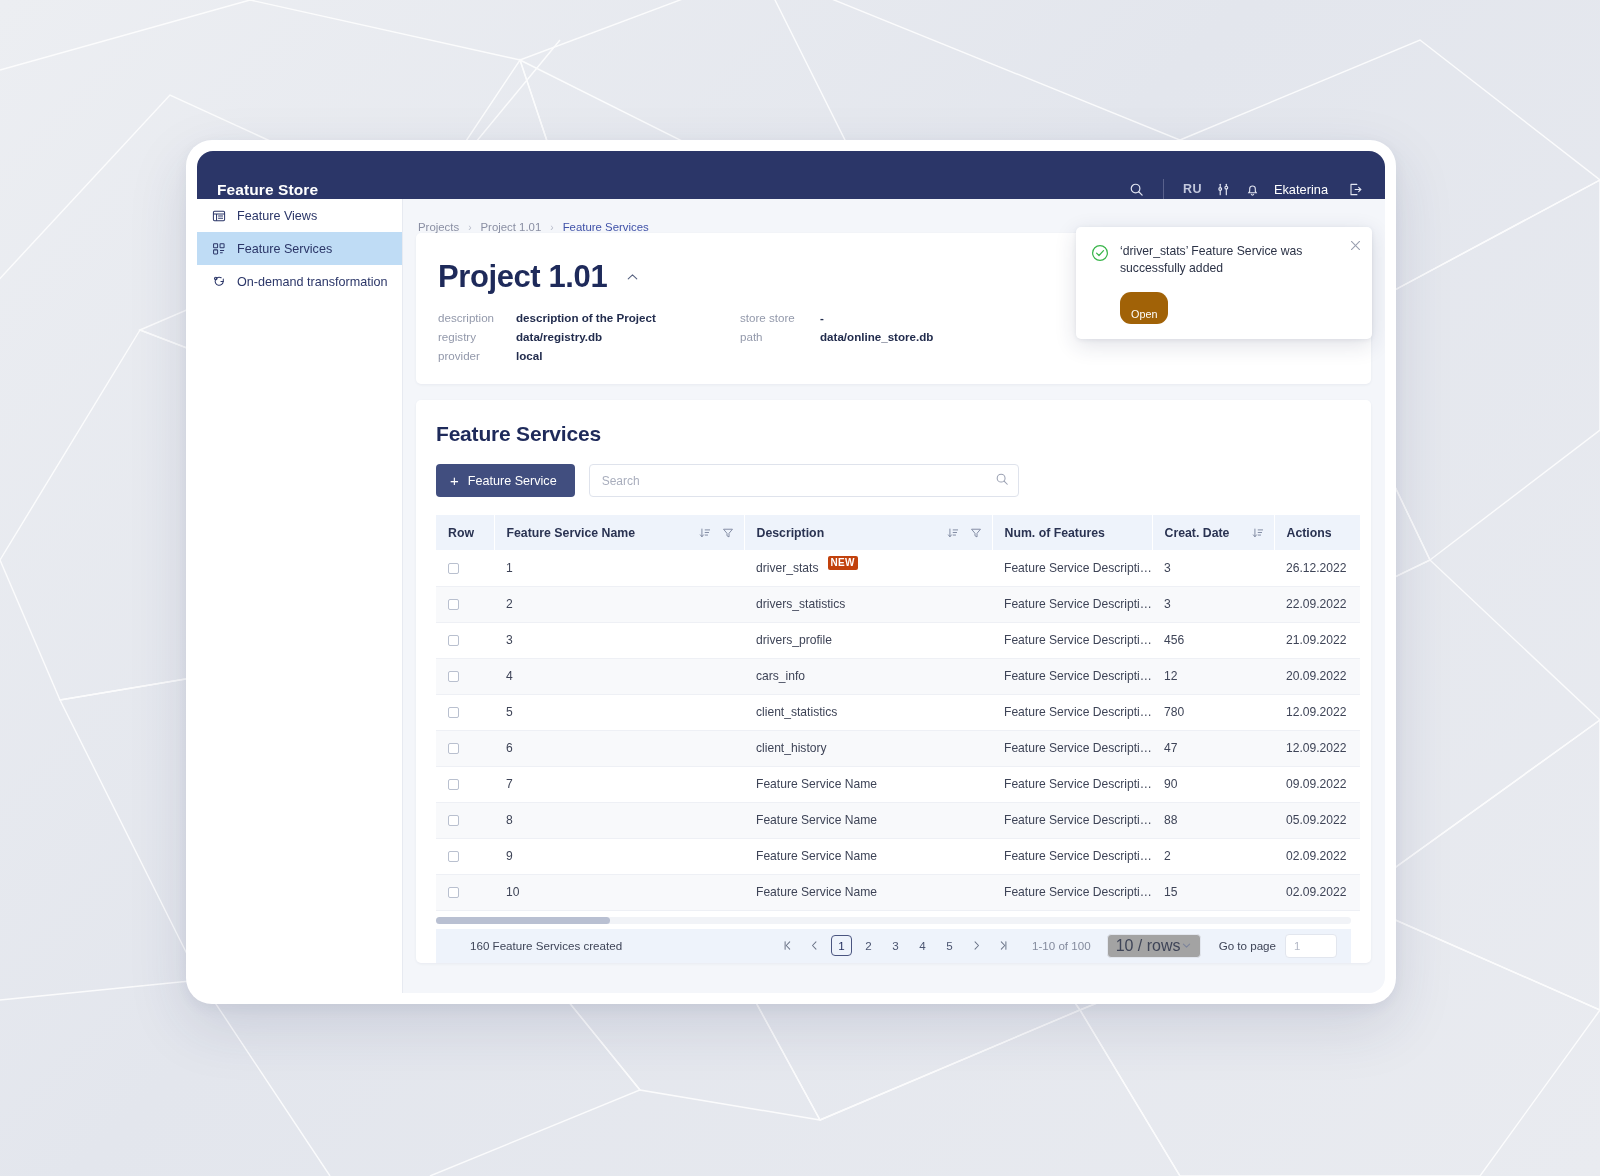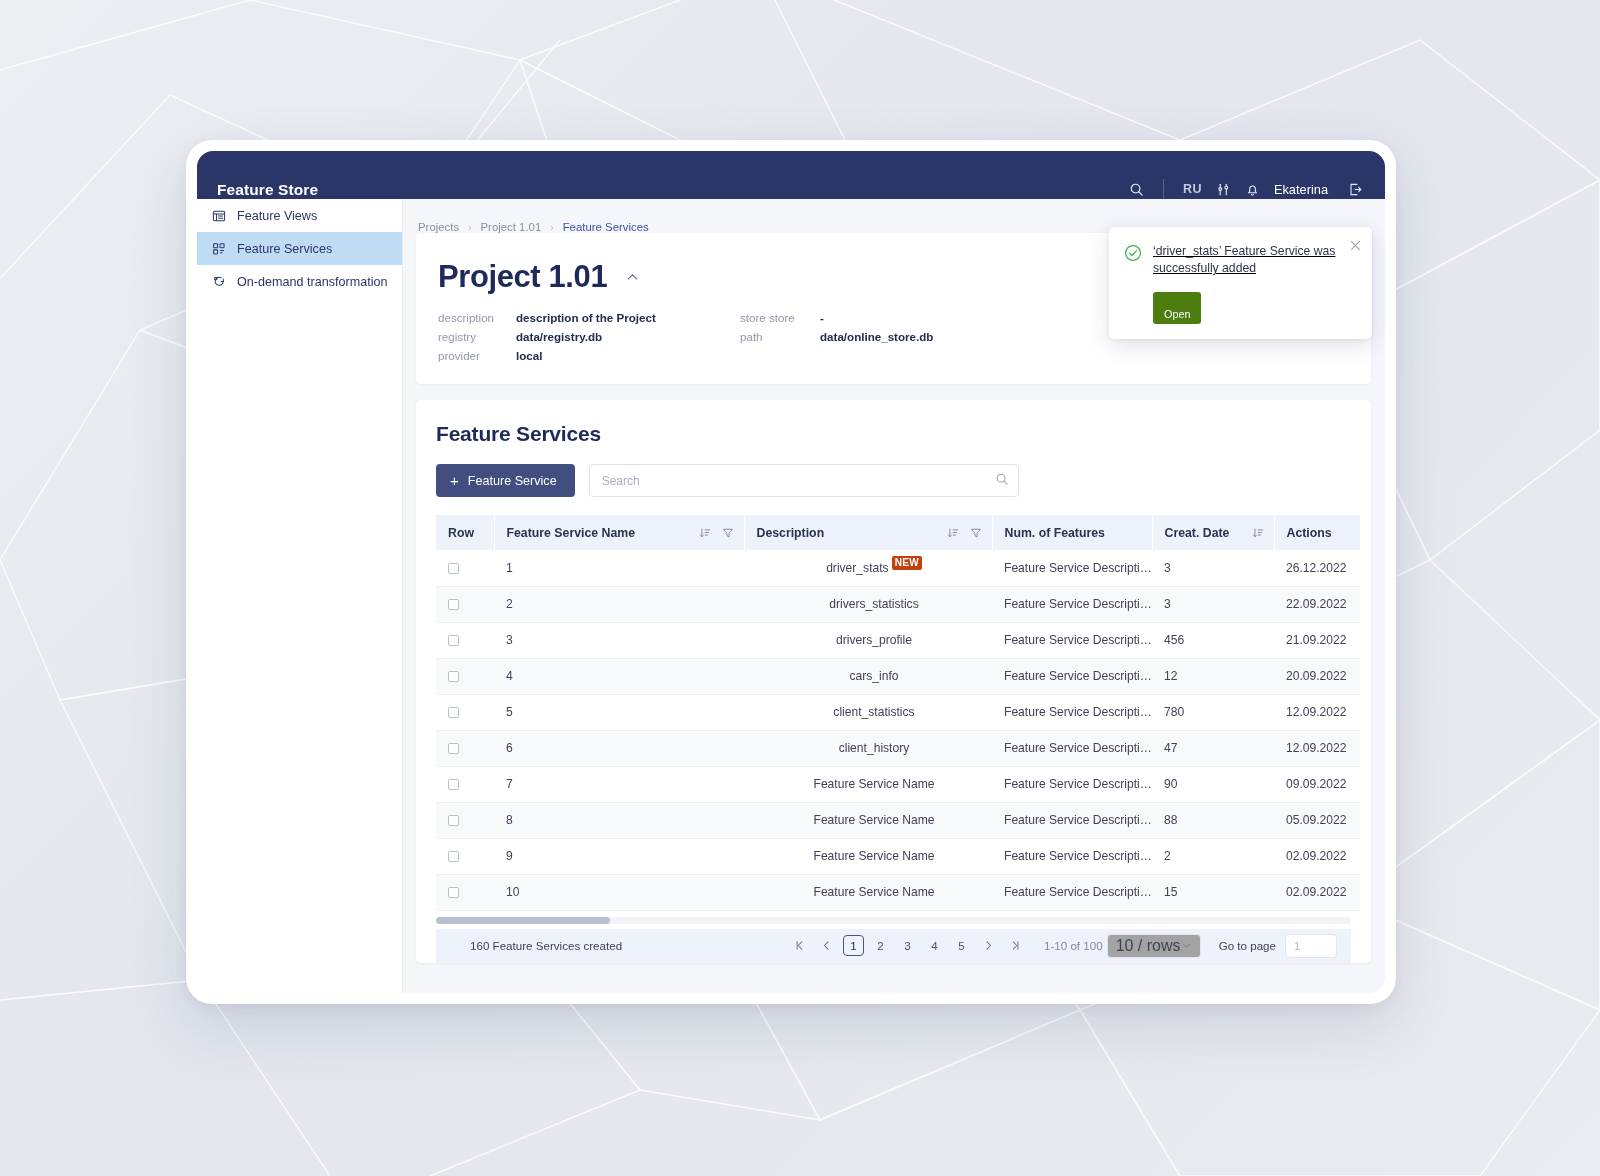--- a/index.html
+++ b/index.html
@@ -192,21 +192,21 @@
   .fs-table tbody tr:nth-child(even) td { background: #f8f9fb; }
   .fs-table tbody tr:nth-child(odd) td { background: #ffffff; }
   td.c-check { padding-left: 13px; width: 26px; }
   td.c-row { padding-left: 0; width: 30px; }
   .cbx {
     width: 11px; height: 11px;
     border: 1px solid #b9c0cf; border-radius: 2px;
     background: #fff; display: inline-block; cursor: pointer;
     vertical-align: middle;
   }
-  .name-cell { display: flex; align-items: center; gap: 3px; justify-content: center; }
+  .name-cell { display: flex; align-items: center; gap: 9px; }
   .badge-new {
     background: #c2410c; color: #fff;
     font-size: 10px; font-weight: 700; letter-spacing: .3px;
     padding: 1px 3px 1px 3px; border-radius: 2px;
     position: relative; top: -5px;
     line-height: 1.25;
   }
 
   
   .hscroll {
@@ -232,56 +232,55 @@
     min-width: 21px; height: 21px;
     display: flex; align-items: center; justify-content: center;
     color: #4a5470; font-size: 11.6px; cursor: pointer;
     margin: 0 3px;
   }
   .pg.arrow { color: #6b7governing; }
   .pg.cur {
     border: 1px solid #4a5580; border-radius: 4px;
     color: #1e2a5a; font-weight: 400;
   }
-  .range { color: #848b9e; margin-left: 15px; margin-right: 4px; white-space: nowrap; text-align: center; }
+  .range { color: #848b9e; margin-left: 15px; margin-right: 16px; white-space: nowrap; text-align: center; }
   .rows-select {
     width: 94px; height: 24px; background: #a3a3a3;
     border: 1px solid #e2e6ee; border-radius: 4px;
     display: flex; align-items: center; padding: 0 8px;
     font-size: 16px; color: #3e4457; cursor: pointer;
   }
   .rows-select .chev { margin-left: auto; color: #7b839b; }
   .goto-label { margin-left: 18px; color: #3e4457; white-space: nowrap; }
   .goto-input {
     width: 52px; height: 24px; margin-left: 9px;
     border: 1px solid #e2e6ee; border-radius: 4px; background: #fff;
     font-family: inherit; font-size: 11.4px; color: #3e4457;
     padding: 0 8px; outline: none;
   }
   .goto-input::placeholder { color: #b3b8c6; }
 
   
   .toast {
     position: absolute;
     right: 13px; top: 28px;
-    width: 263px;
+    width: 296px;
     background: #ffffff;
     border-radius: 5px;
     box-shadow: 0 6px 22px rgba(35,45,85,0.14), 0 1px 4px rgba(35,45,85,0.08);
     padding: 16px 14px 15px 15px;
     display: flex; gap: 11px;
     z-index: 40;
-    text-decoration: underline;
   }
   .toast-check { flex: 0 0 18px; margin-top: 1px; }
   .toast-body { flex: 1 1 auto; }
   .toast-text { font-size: 12.2px; color: #2b3246; line-height: 1.42; }
   .toast-open {
     margin-top: 14px;
-    background: #4d7c0f; color: #fff; border: none; border-radius: 3px;
+    background: #a16207; color: #fff; border: none; border-radius: 11px;
     height: 22px; padding: 16px 11px;
     font-family: inherit; font-size: 10.8px; cursor: pointer;
   }
   .toast-close {
     position: absolute; right: 11px; top: 13px;
     color: #9aa0b0; cursor: pointer; display: flex;
   }
 </style>
 </head>
 <body>

